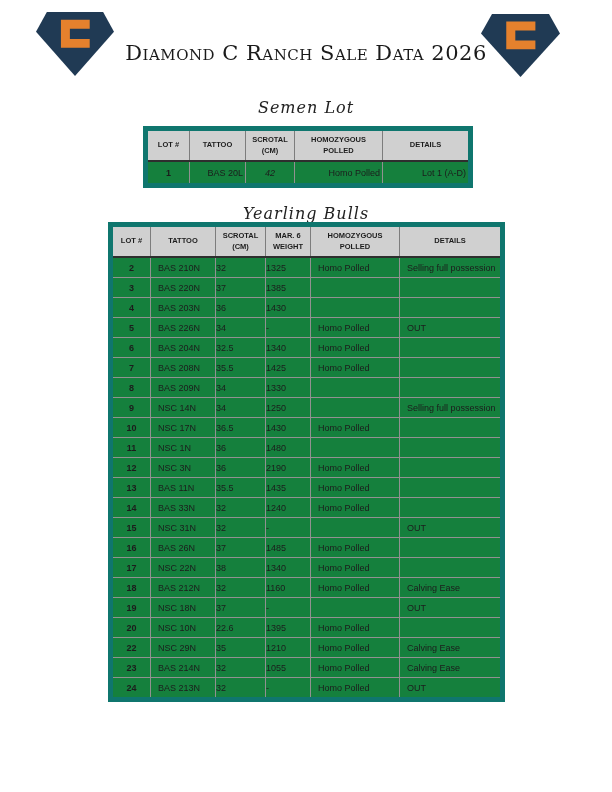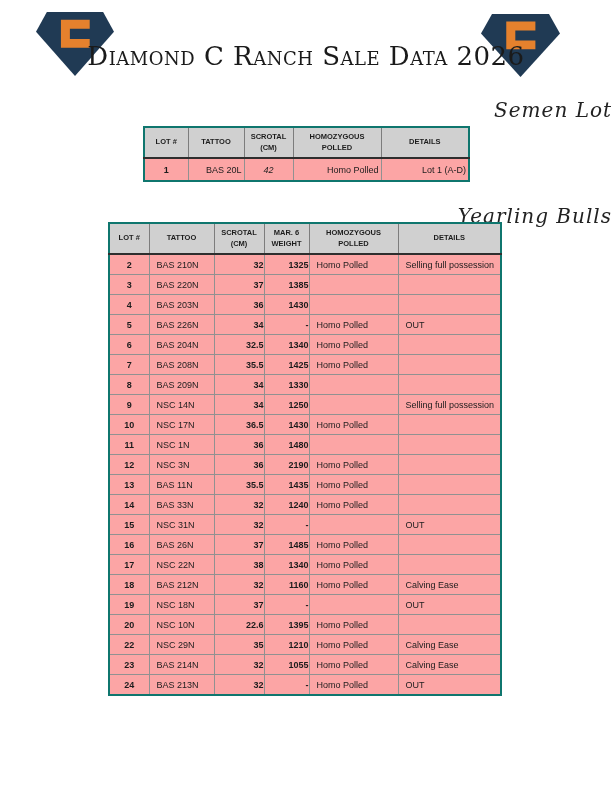--- a/index.html
+++ b/index.html
@@ -16,45 +16,45 @@
   .logo-right{left:481px;top:14px;width:79px;height:63px;}
   .logo svg{display:block;width:100%;height:100%;}
   .navy{fill:var(--logo-navy,#203a54);}
   .cletter{fill:none;stroke:var(--logo-orange,#e5812d);stroke-width:14;}
   .page-title{
     position:absolute;top:41px;left:0;right:0;margin:0;
     text-align:center;
     font-family:"DejaVu Serif",serif;
     font-variant:small-caps;
     font-weight:normal;
-    font-size:26px;
+    font-size:21px;
     letter-spacing:0.5px;
     color:#1a1a1a;
   }
   
   .script-title{
     position:absolute;left:0;right:0;margin:0;
-    text-align:right;
+    text-align:center;
     font-family:"DejaVu Serif",serif;
     font-style:italic;
     font-weight:normal;
-    font-size:20px;
+    font-size:16px;
     letter-spacing:1px;
     color:#222222;
   }
   .semen-title{top:98px;}
   .yearling-title{top:204px;}
   
   .data-table{
     position:absolute;
     border-collapse:collapse;
     table-layout:fixed;
-    background:#fca5a5;
+    background:#15803d;
     color:#1c1c1c;
-    border:2px solid #0f766e;
+    border:5px solid #0f766e;
   }
   .semen{left:143px;top:126px;width:325px;}
   .yearling{left:108px;top:222px;width:392px;}
   .data-table th{
     background:var(--table-header-bg,#d0d0d0);
     font-size:7.5px;
     font-weight:bold;
     text-align:center;
     vertical-align:middle;
     white-space:pre-line;
@@ -71,21 +71,21 @@
     height:19px;
     vertical-align:middle;
     padding:0 2px 0 7px;
     overflow:hidden;
     white-space:nowrap;
   }
   .semen td{height:21px;text-align:right;}
   td.lot{font-weight:bold;text-align:center;padding:0;}
   .semen  td:nth-child(3){text-align:center;padding:0;font-style:italic;}
   .yearling td:nth-child(3),
-  .yearling td:nth-child(4){text-align:right;padding:0;font-weight:bold;}
+  .yearling td:nth-child(4){text-align:left;padding:0;}
 </style>
 </head>
 <body>
 
 <div class="page">
 
   <div class="logo logo-left">
     <svg viewBox="0 0 122 100" preserveAspectRatio="none">
       <polygon class="navy" points="17,0 105,0 122,31 61,100 0,31"></polygon>
       <path class="cletter" d="M84,19 H46 V49 H84"></path>

